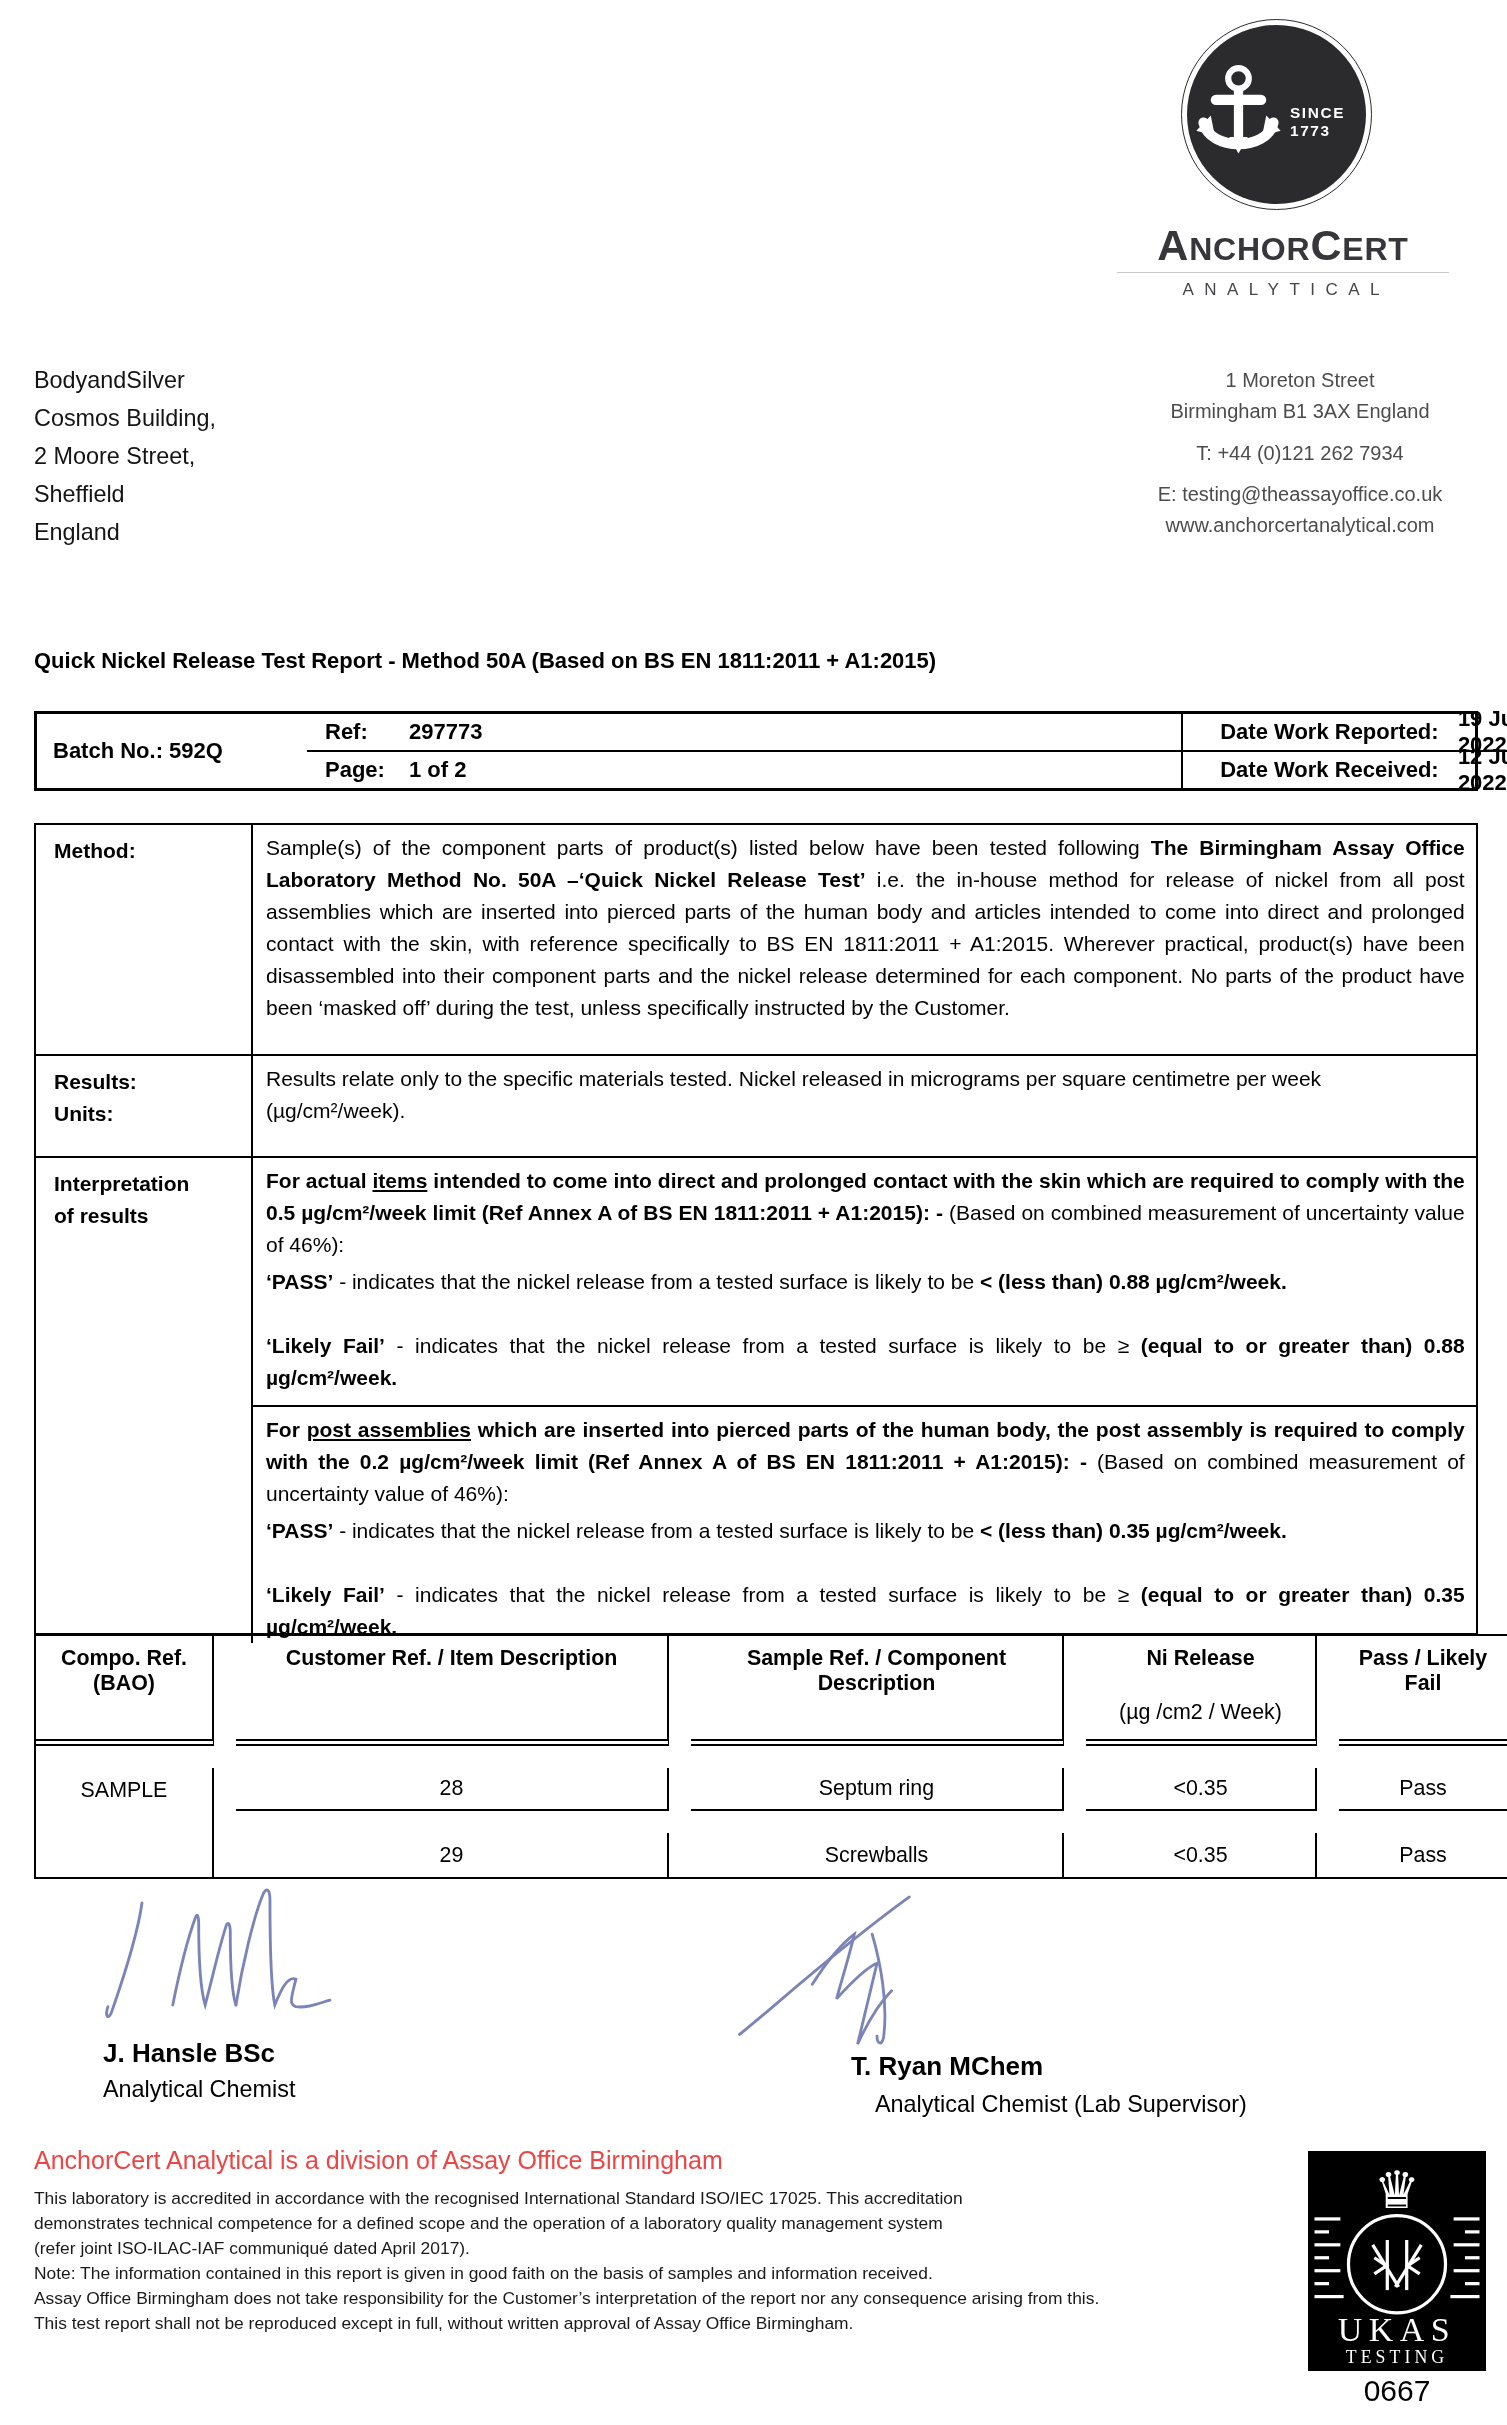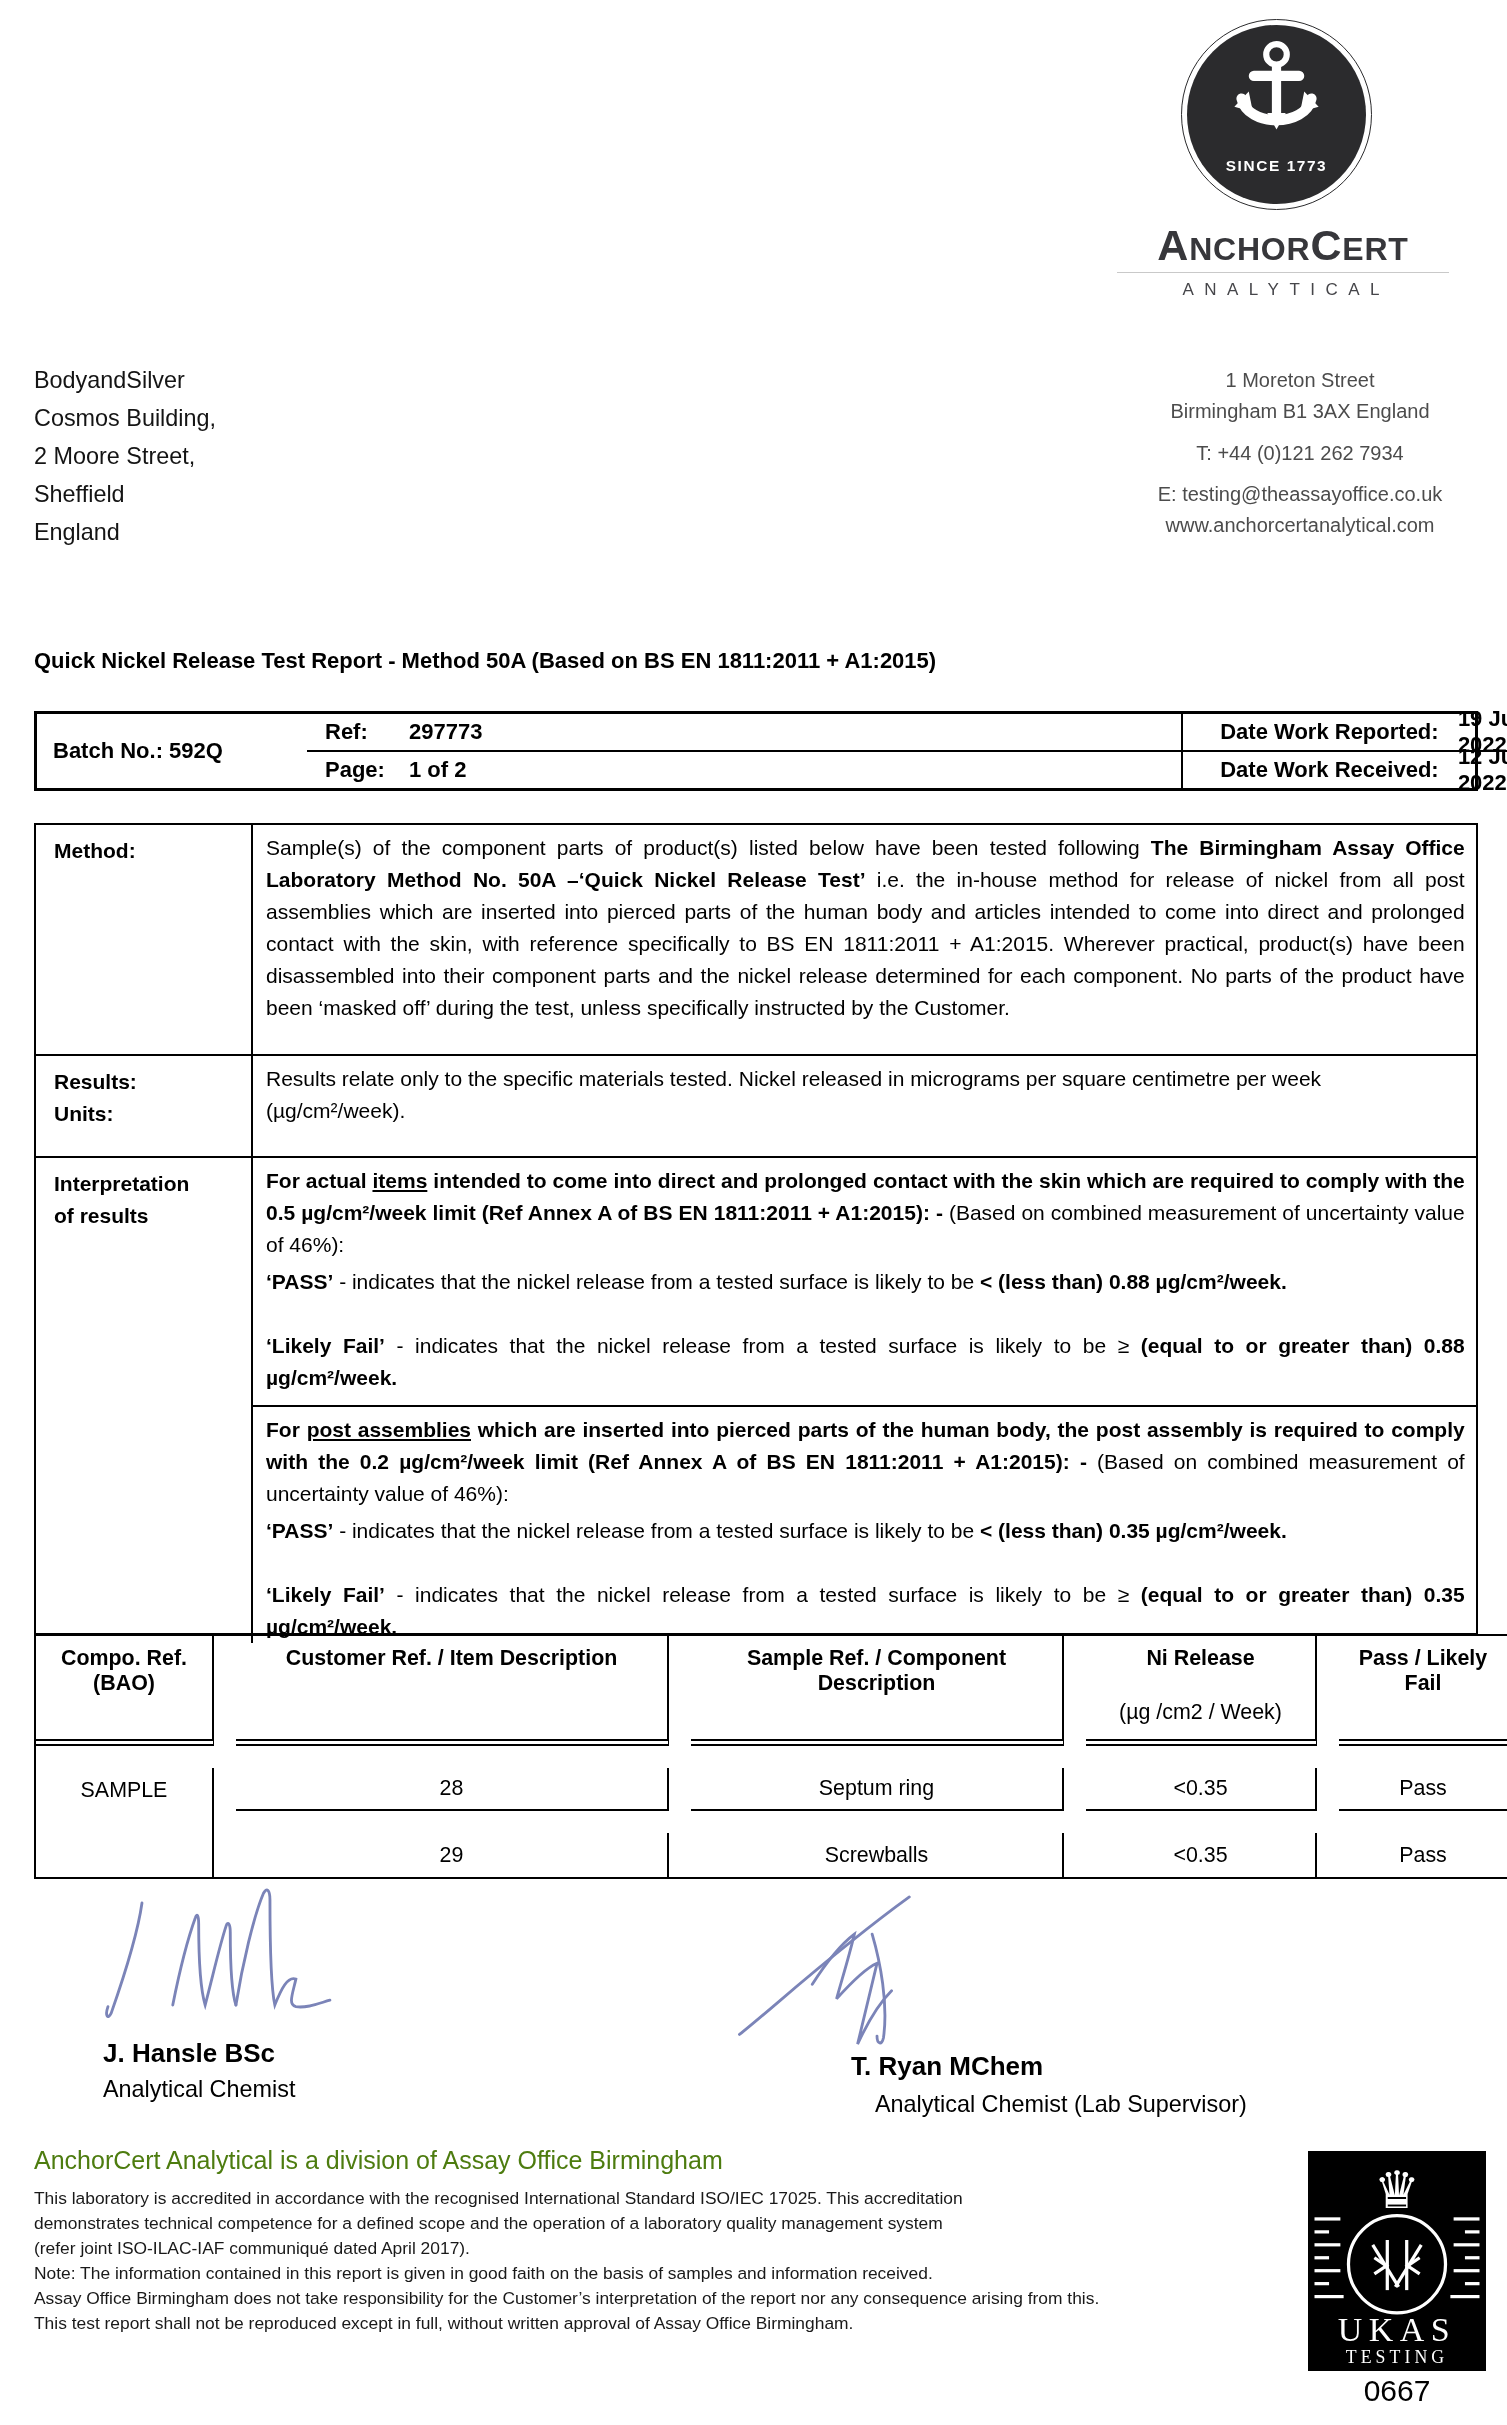--- a/index.html
+++ b/index.html
@@ -16,21 +16,21 @@
   
   .logo-circle {
     position: absolute; left: 1181px; top: 18.6px;
     width: 191px; height: 191px; border-radius: 50%;
     border: 1.6px solid #2b2b2d;
     display: flex; align-items: center; justify-content: center;
   }
   .logo-disc {
     width: 179px; height: 179px; border-radius: 50%;
     background: #2b2b2d;
-    display: flex; flex-direction: column; align-items: center; justify-content: flex-start;
+    display: flex; flex-direction: row; align-items: center; justify-content: flex-start;
     padding-top: 14.6px;
   }
   .logo-since {
     color: #fff; font-size: 15.4px; font-weight: 700; letter-spacing: 1.6px; margin-top: 1.6px;
   }
   .wordmark { position: absolute; left: 1117px; top: 223px; width: 332px; text-align: center; }
   .wm-line { font-size: 32px; font-weight: 600; color: #37373b; letter-spacing: 0.8px; line-height: 45px; white-space: nowrap; }
   .wm-big { font-size: 43px; }
   .wm-rule { border: 0; border-top: 1.6px solid #c9c9c9; margin: 0 0 6.5px 0; }
   .wm-sub { font-size: 17px; font-weight: 400; letter-spacing: 10.5px; color: #46464a; padding-left: 6.5px; white-space: nowrap; }
@@ -92,21 +92,21 @@
   .rt-c.last { border-right: none; }
   .rt-row1 { border-bottom: 2.4px solid #000; }
   .rt-merged { grid-row: 2 / 4; border-right: 2.4px solid #000; display: flex; justify-content: center; align-items: flex-start; padding-top: 9.7px; }
 
   
   .sig-svg { position: absolute; }
   .sig-name { position: absolute; font-size: 26px; font-weight: 700; }
   .sig-role { position: absolute; font-size: 23.4px; }
 
   
-  .footer-division { position: absolute; left: 34px; top: 2146px; font-size: 25px; color: #4d7c0f; }
+  .footer-division { position: absolute; left: 34px; top: 2146px; font-size: 25px; color: #ef4444; }
   .footer-lines { position: absolute; left: 34px; top: 2186px; font-size: 17.4px; line-height: 25px; color: #191919; }
   .ukas-badge { position: absolute; left: 1308px; top: 2151px; width: 178px; height: 220px; background: #000; }
   .ukas-number { position: absolute; left: 1308px; top: 2374px; width: 178px; text-align: center; font-size: 30px; color: #000; }
 </style>
 </head>
 <body>
 
 <div class="page">
 
   <div class="logo-circle">

